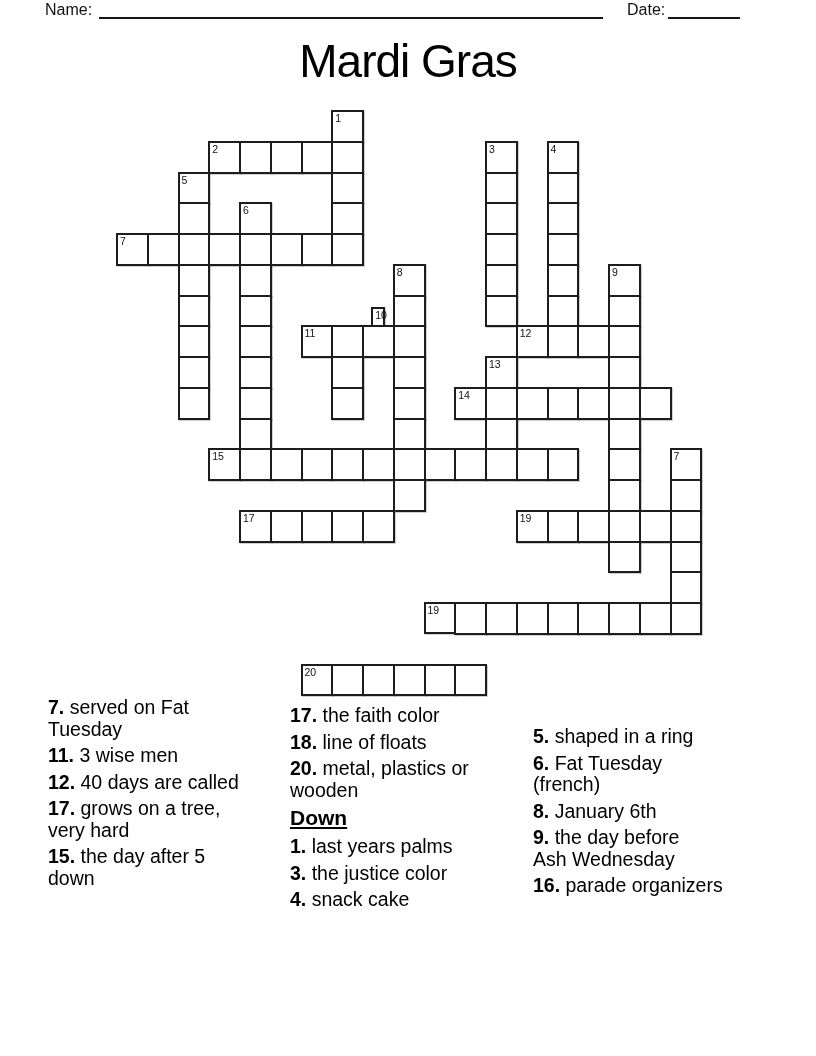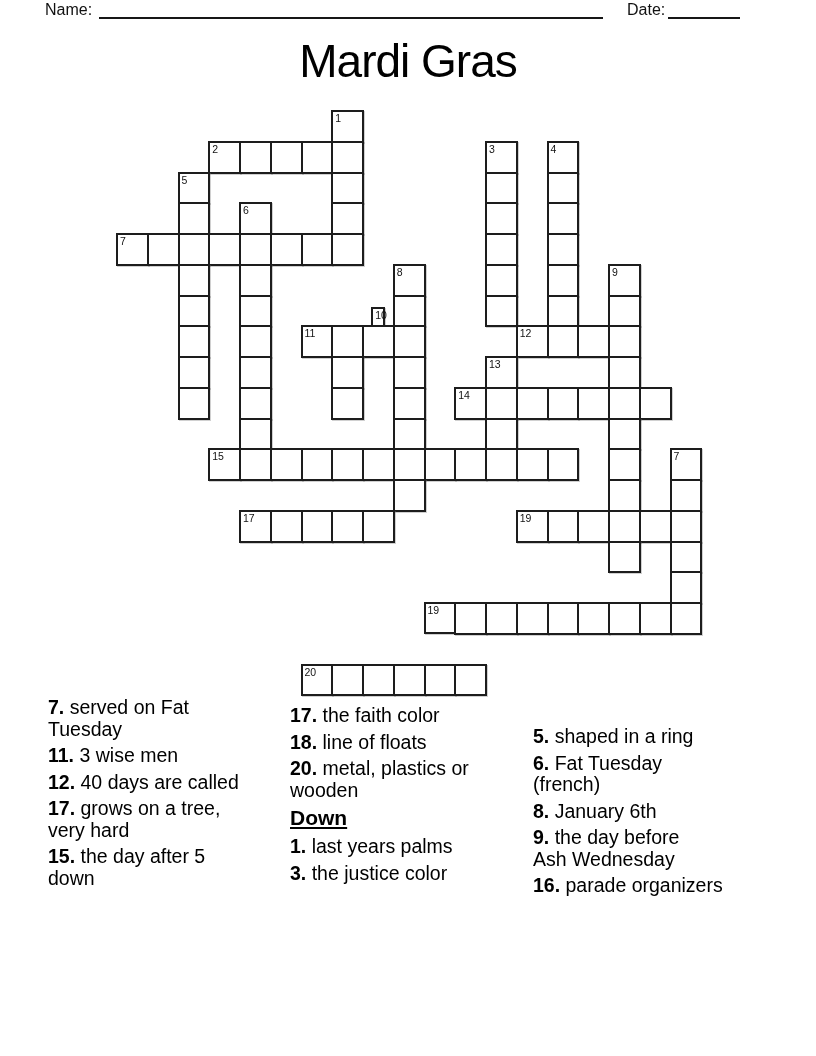--- a/index.html
+++ b/index.html
@@ -210,20 +210,21 @@
         <div class="clue"><b>17.</b> grows on a tree,<br>very hard</div>
         <div class="clue"><b>15.</b> the day after 5<br>down</div>
       </div>
     <div class="clue-col col2">
         <div class="clue"><b>17.</b> the faith color</div>
         <div class="clue"><b>18.</b> line of floats</div>
         <div class="clue"><b>20.</b> metal, plastics or<br>wooden</div>
         <div class="clue-heading">Down</div>
         <div class="clue"><b>1.</b> last years palms</div>
         <div class="clue"><b>3.</b> the justice color</div>
+        <div class="clue"><b>4.</b> snack cake</div>
       </div>
     <div class="clue-col col3">
         <div class="clue"><b>5.</b> shaped in a ring</div>
         <div class="clue"><b>6.</b> Fat Tuesday<br>(french)</div>
         <div class="clue"><b>8.</b> January 6th</div>
         <div class="clue"><b>9.</b> the day before<br>Ash Wednesday</div>
         <div class="clue"><b>16.</b> parade organizers</div>
       </div>
   </div>
 </div>

